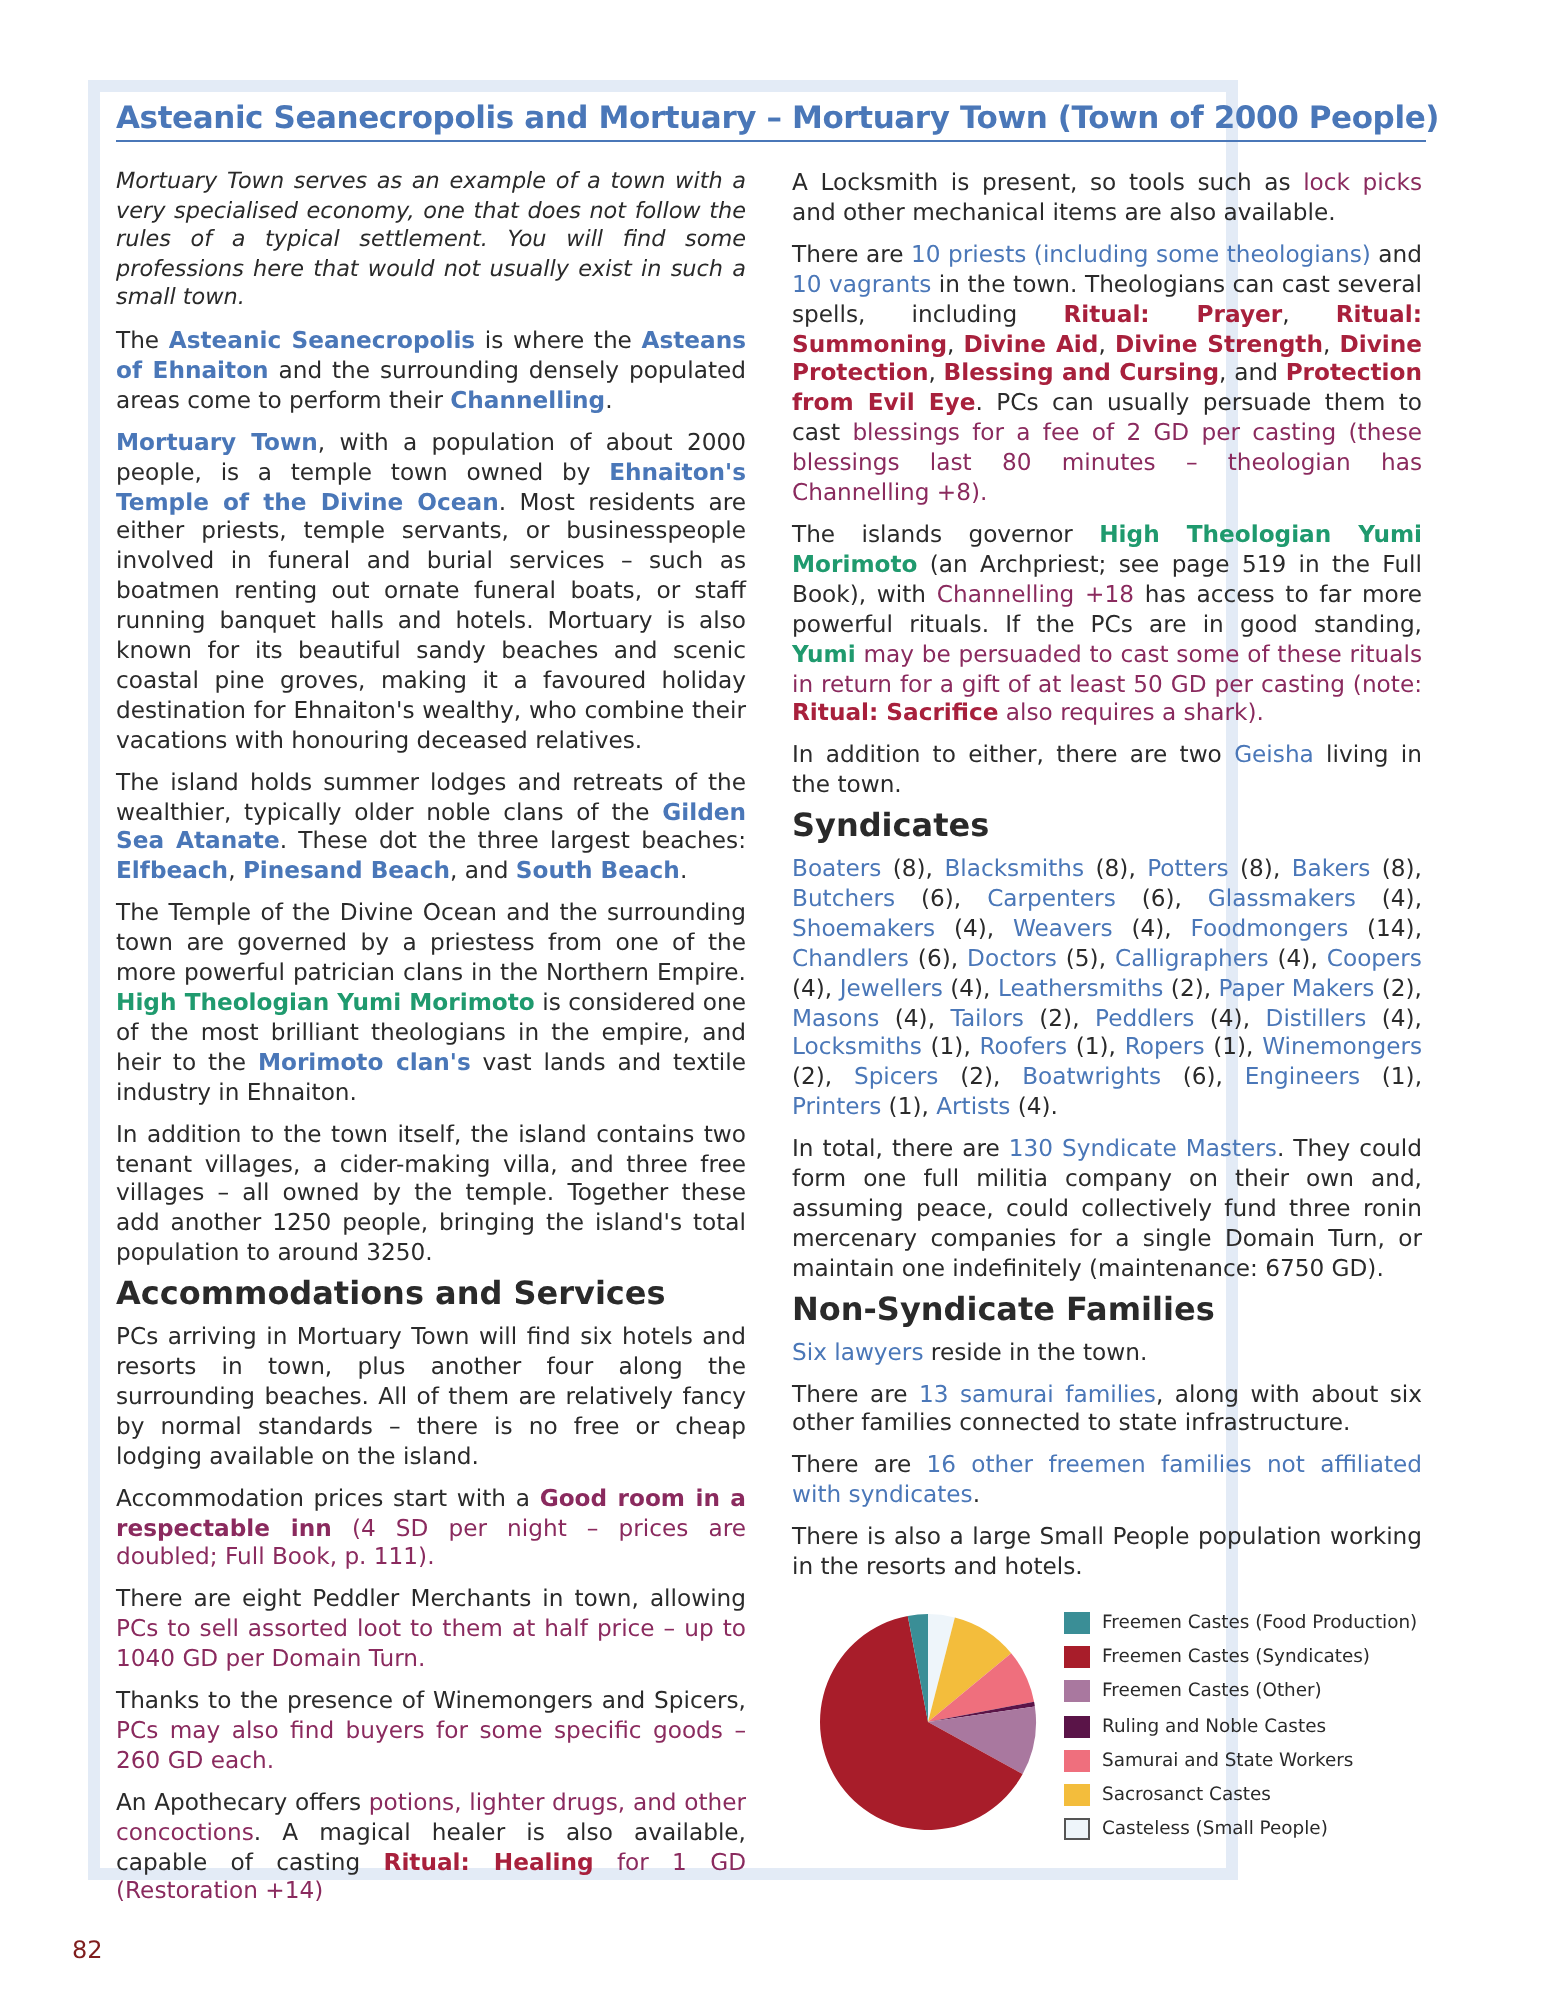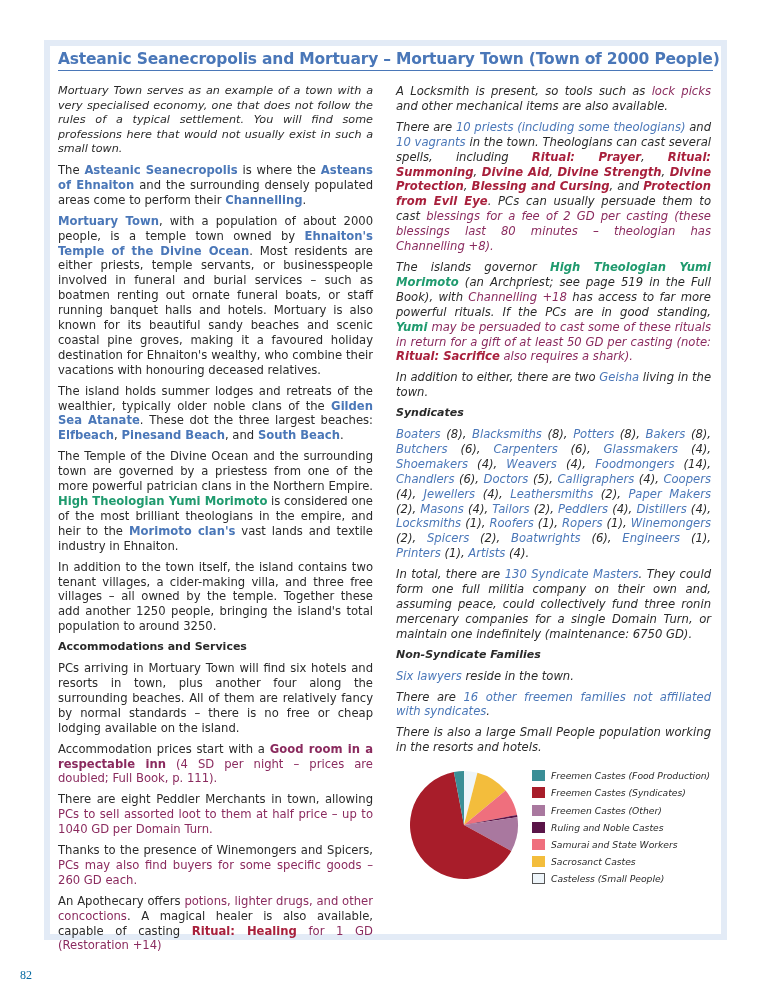--- a/index.html
+++ b/index.html
@@ -1,41 +1,41 @@
 <!DOCTYPE html>
 <html><head>
 <meta charset="utf-8">
 <style>
   html, body { margin: 0; padding: 0; background: #ffffff; }
   body { width: 773px; height: 1000px; position: relative; overflow: hidden;
          font-family: "DejaVu Sans", sans-serif; color: #2a2a2a; }
-  .frame { position: absolute; left: 44px; top: 40px; width: 683px; height: 900px;
+  .frame { position: absolute; left: 44px; top: 40px; width: 575px; height: 900px;
            background: #e3ebf6; }
   .inner { position: absolute; left: 6px; top: 6px; right: 6px; bottom: 6px; background: #ffffff; }
   .title { position: absolute; left: 8px; top: 4px; width: 655px; font-size: 15.5px; font-weight: bold;
            color: #4a77b8; letter-spacing: -0.2px; border-bottom: 1.5px solid #4a77b8; padding-bottom: 2px;
            font-family: "DejaVu Sans", sans-serif; white-space: nowrap; }
   .col { position: absolute; top: 38px; width: 315px; font-size: 11.6px; line-height: 14.9px; }
   .col.left { left: 8px; }
-  .col.right { left: 346px; font-style: italic; }
+  .col.right { left: 346px; }
   .col p { margin: 0 0 6px 0; text-align: justify; }
   .intro { font-style: italic; font-size: 11.2px; line-height: 14.6px; }
   .b { color: #4a77b8; font-weight: bold; }
   .lb { color: #4a77b8; }
   .g { color: #1f9a6e; font-weight: bold; }
   .m { color: #8a2a5e; }
   .mb { color: #8a2a5e; font-weight: bold; }
   .r { color: #a8203c; font-weight: bold; }
-  .h { font-weight: bold; color: #2a2a2a; margin: 2px 0 6px 0; font-size: 11px; }
+  .h { font-weight: bold; color: #2a2a2a; margin: 2px 0 6px 0; font-size: 16px; }
   .chart { position: relative; height: 120px; margin-top: 2px; }
   .chart svg { position: absolute; left: 12px; top: 2px; }
   .legend { position: absolute; left: 136px; top: 0px; font-size: 9.2px; line-height: 17.2px; color: #2a2a2a; }
   .legend-item { display: flex; align-items: center; white-space: nowrap; }
   .swatch { width: 13px; height: 11px; margin-right: 6px; display: inline-block; box-sizing: border-box; }
-  .pagenum { position: absolute; left: 20px; top: 968px; font-size: 12px; color: #0369a1; font-family: Liberation Serif, serif; }
+  .pagenum { position: absolute; left: 36px; top: 968px; font-size: 12px; color: #7f1d1d; }
 </style>
 </head>
 <body>
 
 <div class="frame">
   <div class="inner">
     <div class="title">Asteanic Seanecropolis and Mortuary – Mortuary Town (Town of 2000 People)</div>
 
     <div class="col left">
       <p class="intro">Mortuary Town serves as an example of a town with a very specialised economy, one that does not follow the rules of a typical settlement. You will find some professions here that would not usually exist in such a small town.</p>
@@ -55,20 +55,21 @@
     <div class="col right">
       <p><span>A Locksmith is present, so tools such as </span><span class="m">lock picks</span><span> and other mechanical items are also available.</span></p>
       <p><span>There are </span><span class="lb">10 priests (including some theologians)</span><span> and </span><span class="lb">10 vagrants</span><span> in the town. Theologians can cast several spells, including </span><span class="r">Ritual: Prayer</span><span>, </span><span class="r">Ritual: Summoning</span><span>, </span><span class="r">Divine Aid</span><span>, </span><span class="r">Divine Strength</span><span>, </span><span class="r">Divine Protection</span><span>, </span><span class="r">Blessing and Cursing</span><span>, and </span><span class="r">Protection from Evil Eye</span><span>. PCs can usually persuade them to cast </span><span class="m">blessings for a fee of 2 GD per casting (these blessings last 80 minutes – theologian has Channelling +8)</span><span class="m">.</span></p>
       <p><span>The islands governor </span><span class="g">High Theologian Yumi Morimoto</span><span> (an Archpriest; see page 519 in the Full Book), with </span><span class="m">Channelling +18</span><span> has access to far more powerful rituals. If the PCs are in good standing, </span><span class="g">Yumi</span><span> </span><span class="m">may be persuaded to cast some of these rituals in return for a gift of at least 50 GD per casting (note: </span><span class="r">Ritual: Sacrifice</span><span class="m"> also requires a shark)</span><span class="m">.</span></p>
       <p><span>In addition to either, there are two </span><span class="lb">Geisha</span><span> living in the town.</span></p>
       <div class="h">Syndicates</div>
       <p id="synd-list"><span class="lb">Boaters</span><span> (8), </span><span class="lb">Blacksmiths</span><span> (8), </span><span class="lb">Potters</span><span> (8), </span><span class="lb">Bakers</span><span> (8), </span><span class="lb">Butchers</span><span> (6), </span><span class="lb">Carpenters</span><span> (6), </span><span class="lb">Glassmakers</span><span> (4), </span><span class="lb">Shoemakers</span><span> (4), </span><span class="lb">Weavers</span><span> (4), </span><span class="lb">Foodmongers</span><span> (14), </span><span class="lb">Chandlers</span><span> (6), </span><span class="lb">Doctors</span><span> (5), </span><span class="lb">Calligraphers</span><span> (4), </span><span class="lb">Coopers</span><span> (4), </span><span class="lb">Jewellers</span><span> (4), </span><span class="lb">Leathersmiths</span><span> (2), </span><span class="lb">Paper Makers</span><span> (2), </span><span class="lb">Masons</span><span> (4), </span><span class="lb">Tailors</span><span> (2), </span><span class="lb">Peddlers</span><span> (4), </span><span class="lb">Distillers</span><span> (4), </span><span class="lb">Locksmiths</span><span> (1), </span><span class="lb">Roofers</span><span> (1), </span><span class="lb">Ropers</span><span> (1), </span><span class="lb">Winemongers</span><span> (2), </span><span class="lb">Spicers</span><span> (2), </span><span class="lb">Boatwrights</span><span> (6), </span><span class="lb">Engineers</span><span> (1), </span><span class="lb">Printers</span><span> (1), </span><span class="lb">Artists</span><span> (4).</span></p>
       <p><span>In total, there are </span><span class="lb">130 Syndicate Masters</span><span>. They could form one full militia company on their own and, assuming peace, could collectively fund three ronin mercenary companies for a single Domain Turn, or maintain one indefinitely (maintenance: 6750 GD).</span></p>
       <div class="h">Non-Syndicate Families</div>
       <p><span class="lb">Six lawyers</span><span> reside in the town.</span></p>
+      <p><span>There are </span><span class="lb">13 samurai families</span><span>, along with about six other families connected to state infrastructure.</span></p>
       <p><span>There are </span><span class="lb">16 other freemen families not affiliated with syndicates</span><span>.</span></p>
       <p style="margin-bottom:12px">There is also a large Small People population working in the resorts and hotels.</p>
 
       <div class="chart">
         <svg id="pie" width="112" height="112" viewBox="0 0 112 112">
             <path d="M56,56 L56,2 A54,54 0 0 1 69.42925390690216,3.696509299053922 Z" fill="#eef5fa"></path>
             <path d="M56,56 L69.42925390690216,3.696509299053922 A54,54 0 0 1 97.60771510989261,21.57910455357075 Z" fill="#f3bd3c"></path>
             <path d="M56,56 L97.60771510989261,21.57910455357075 A54,54 0 0 1 109.0435115393492,45.88140901237087 Z" fill="#ef6f7d"></path>
             <path d="M56,56 L109.0435115393492,45.88140901237087 A54,54 0 0 1 109.43711040454315,48.223417742178384 Z" fill="#5a1448"></path>
             <path d="M56,56 L109.43711040454315,48.223417742178384 A54,54 0 0 1 103.32056072236864,82.01469840149262 Z" fill="#a9789f"></path>

